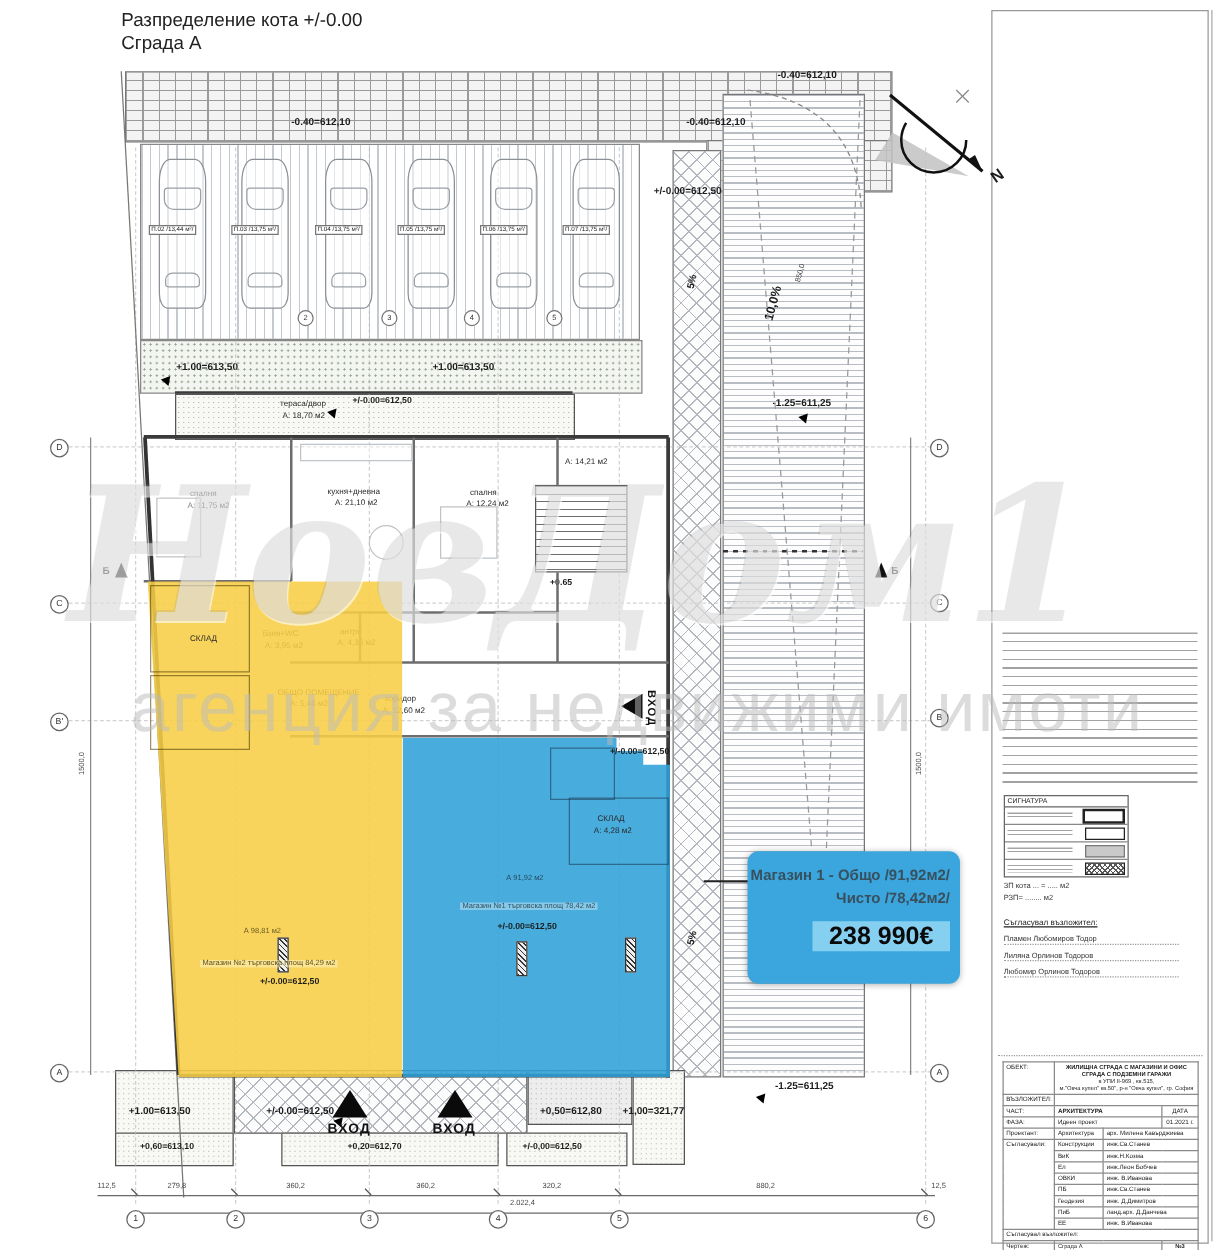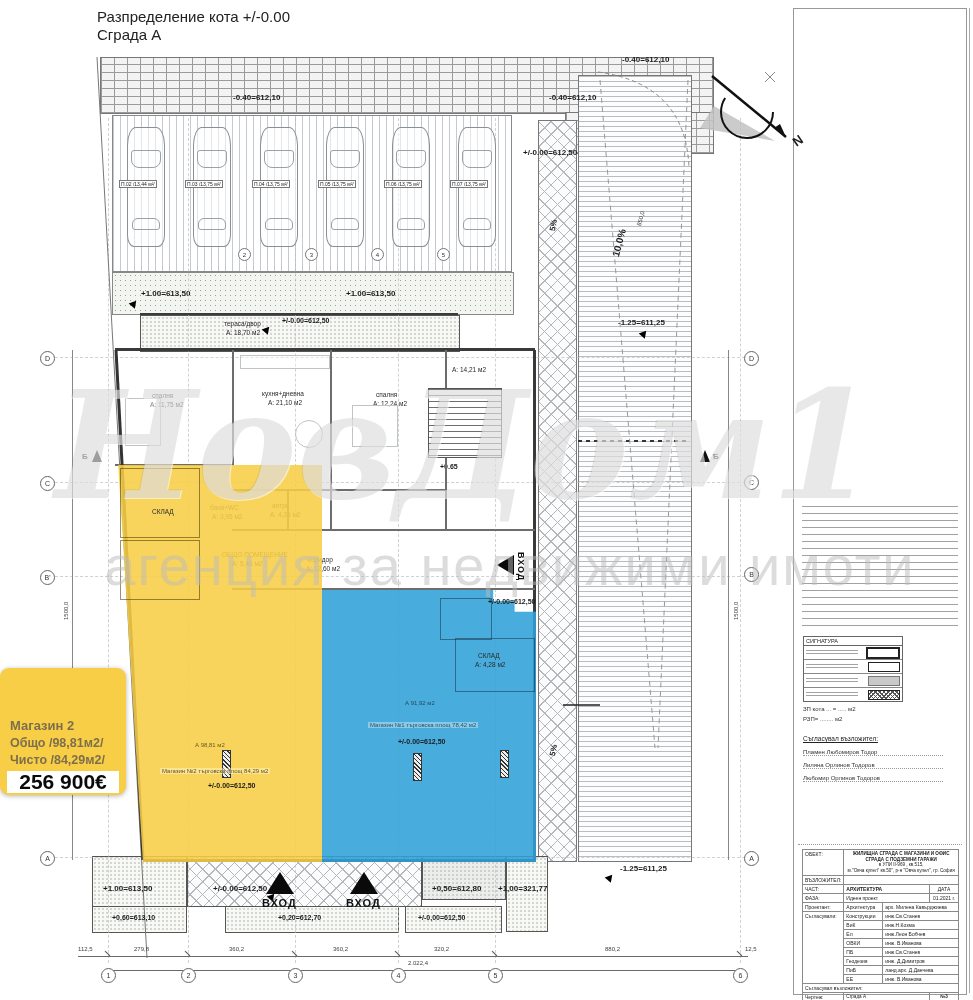--- a/index.html
+++ b/index.html
@@ -323,25 +323,24 @@
   <div class="dimtxt" style="left:333px;top:946px;">360,2</div>
   <div class="dimtxt" style="left:434px;top:946px;">320,2</div>
   <div class="dimtxt" style="left:605px;top:946px;">880,2</div>
   <div class="dimtxt" style="left:745px;top:946px;">12,5</div>
   <div class="dimtxt" style="left:408px;top:960px;">2.022,4</div>
   <div class="abs" style="left:72px;top:350px;width:0;height:510px;border-left:1px solid #888;z-index:1;"></div>
   <div class="dimtxt rot" style="left:63px;top:620px;transform:rotate(-90deg);">1500,0</div>
   <div class="abs" style="left:728px;top:350px;width:0;height:510px;border-left:1px solid #888;z-index:1;"></div>
   <div class="dimtxt rot" style="left:733px;top:620px;transform:rotate(-90deg);">1500,0</div>
 
-  <div class="card" id="card2">
-    <div class="t">Магазин 2</div>
-    <div class="l2">Общо /98,81м2/</div>
-    <div class="l3">Чисто /84,29м2/</div>
-    <div class="pr">256 900€</div>
+  <div class="card" id="card1">
+    <div class="t">Магазин 1 - Общо /91,92м2/</div>
+    <div class="l2">Чисто /78,42м2/</div>
+    <div class="pr">238 990€</div>
   </div>
 
   <div id="panel">
     <div class="notes"></div>
     <div class="legend">
       <div class="hd">СИГНАТУРА</div>
       <div class="lrow">
           <div class="ltxt"></div>
           <div class="sw sw1"></div>
         </div>

